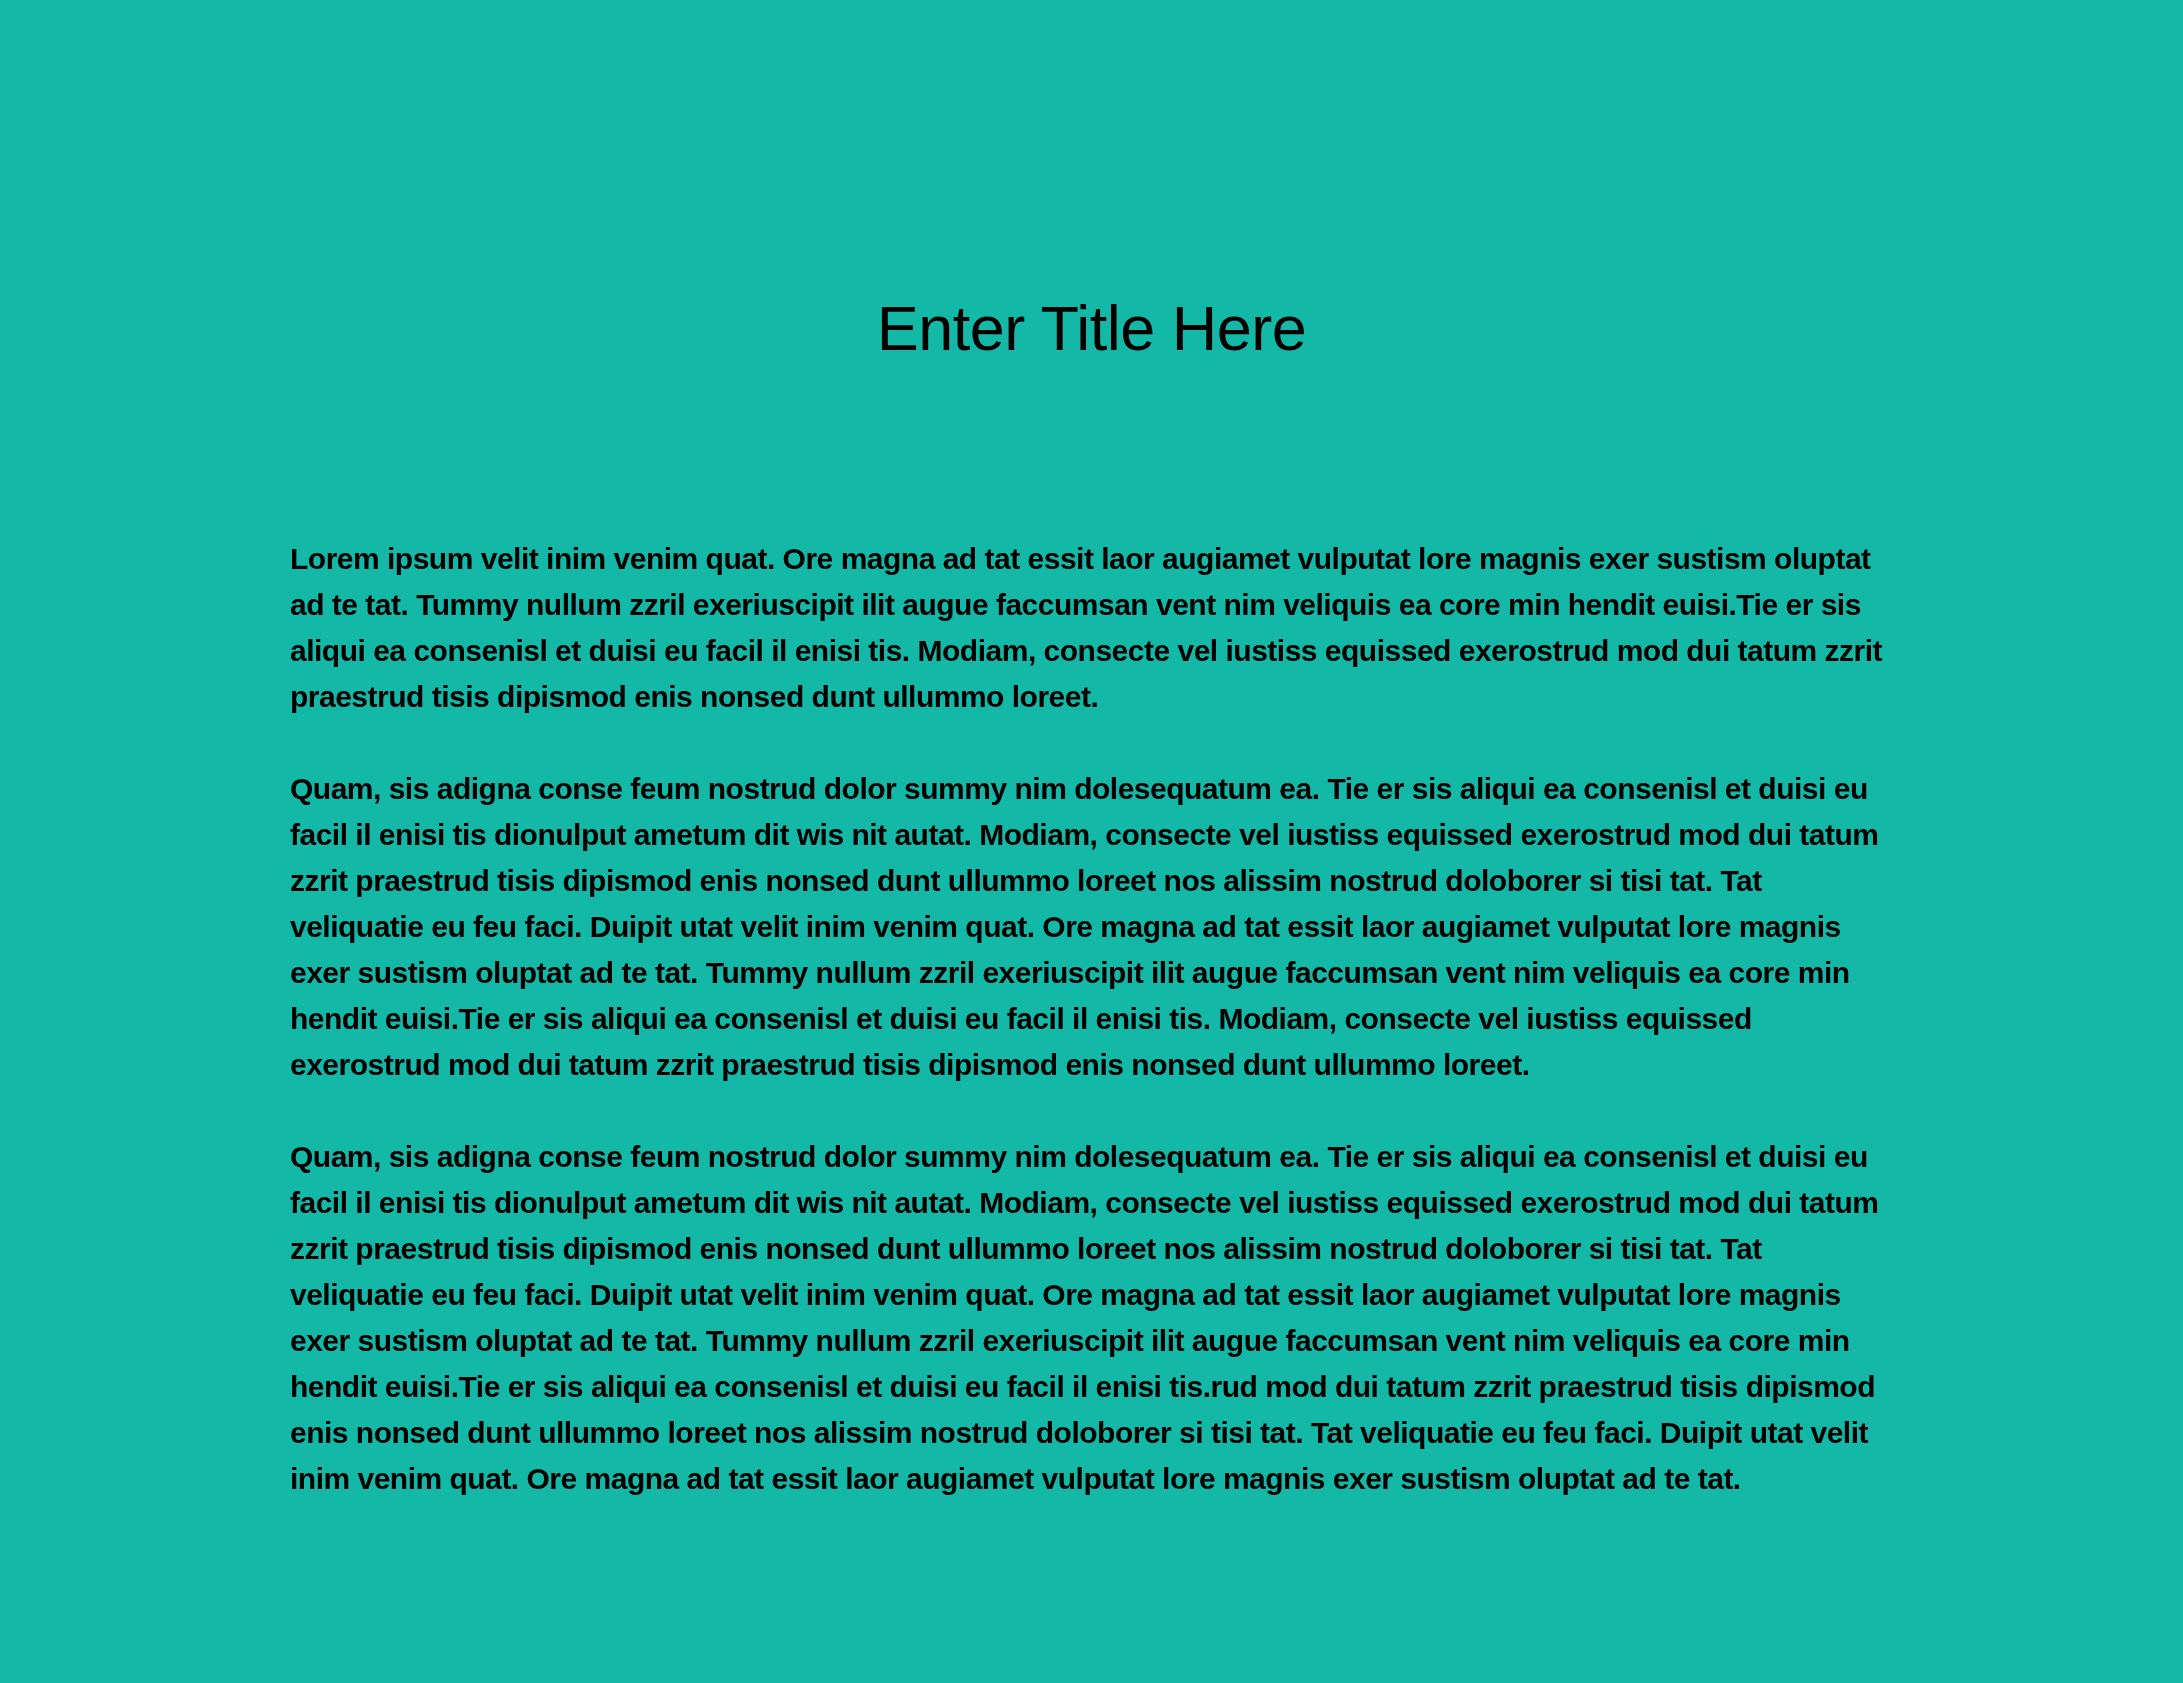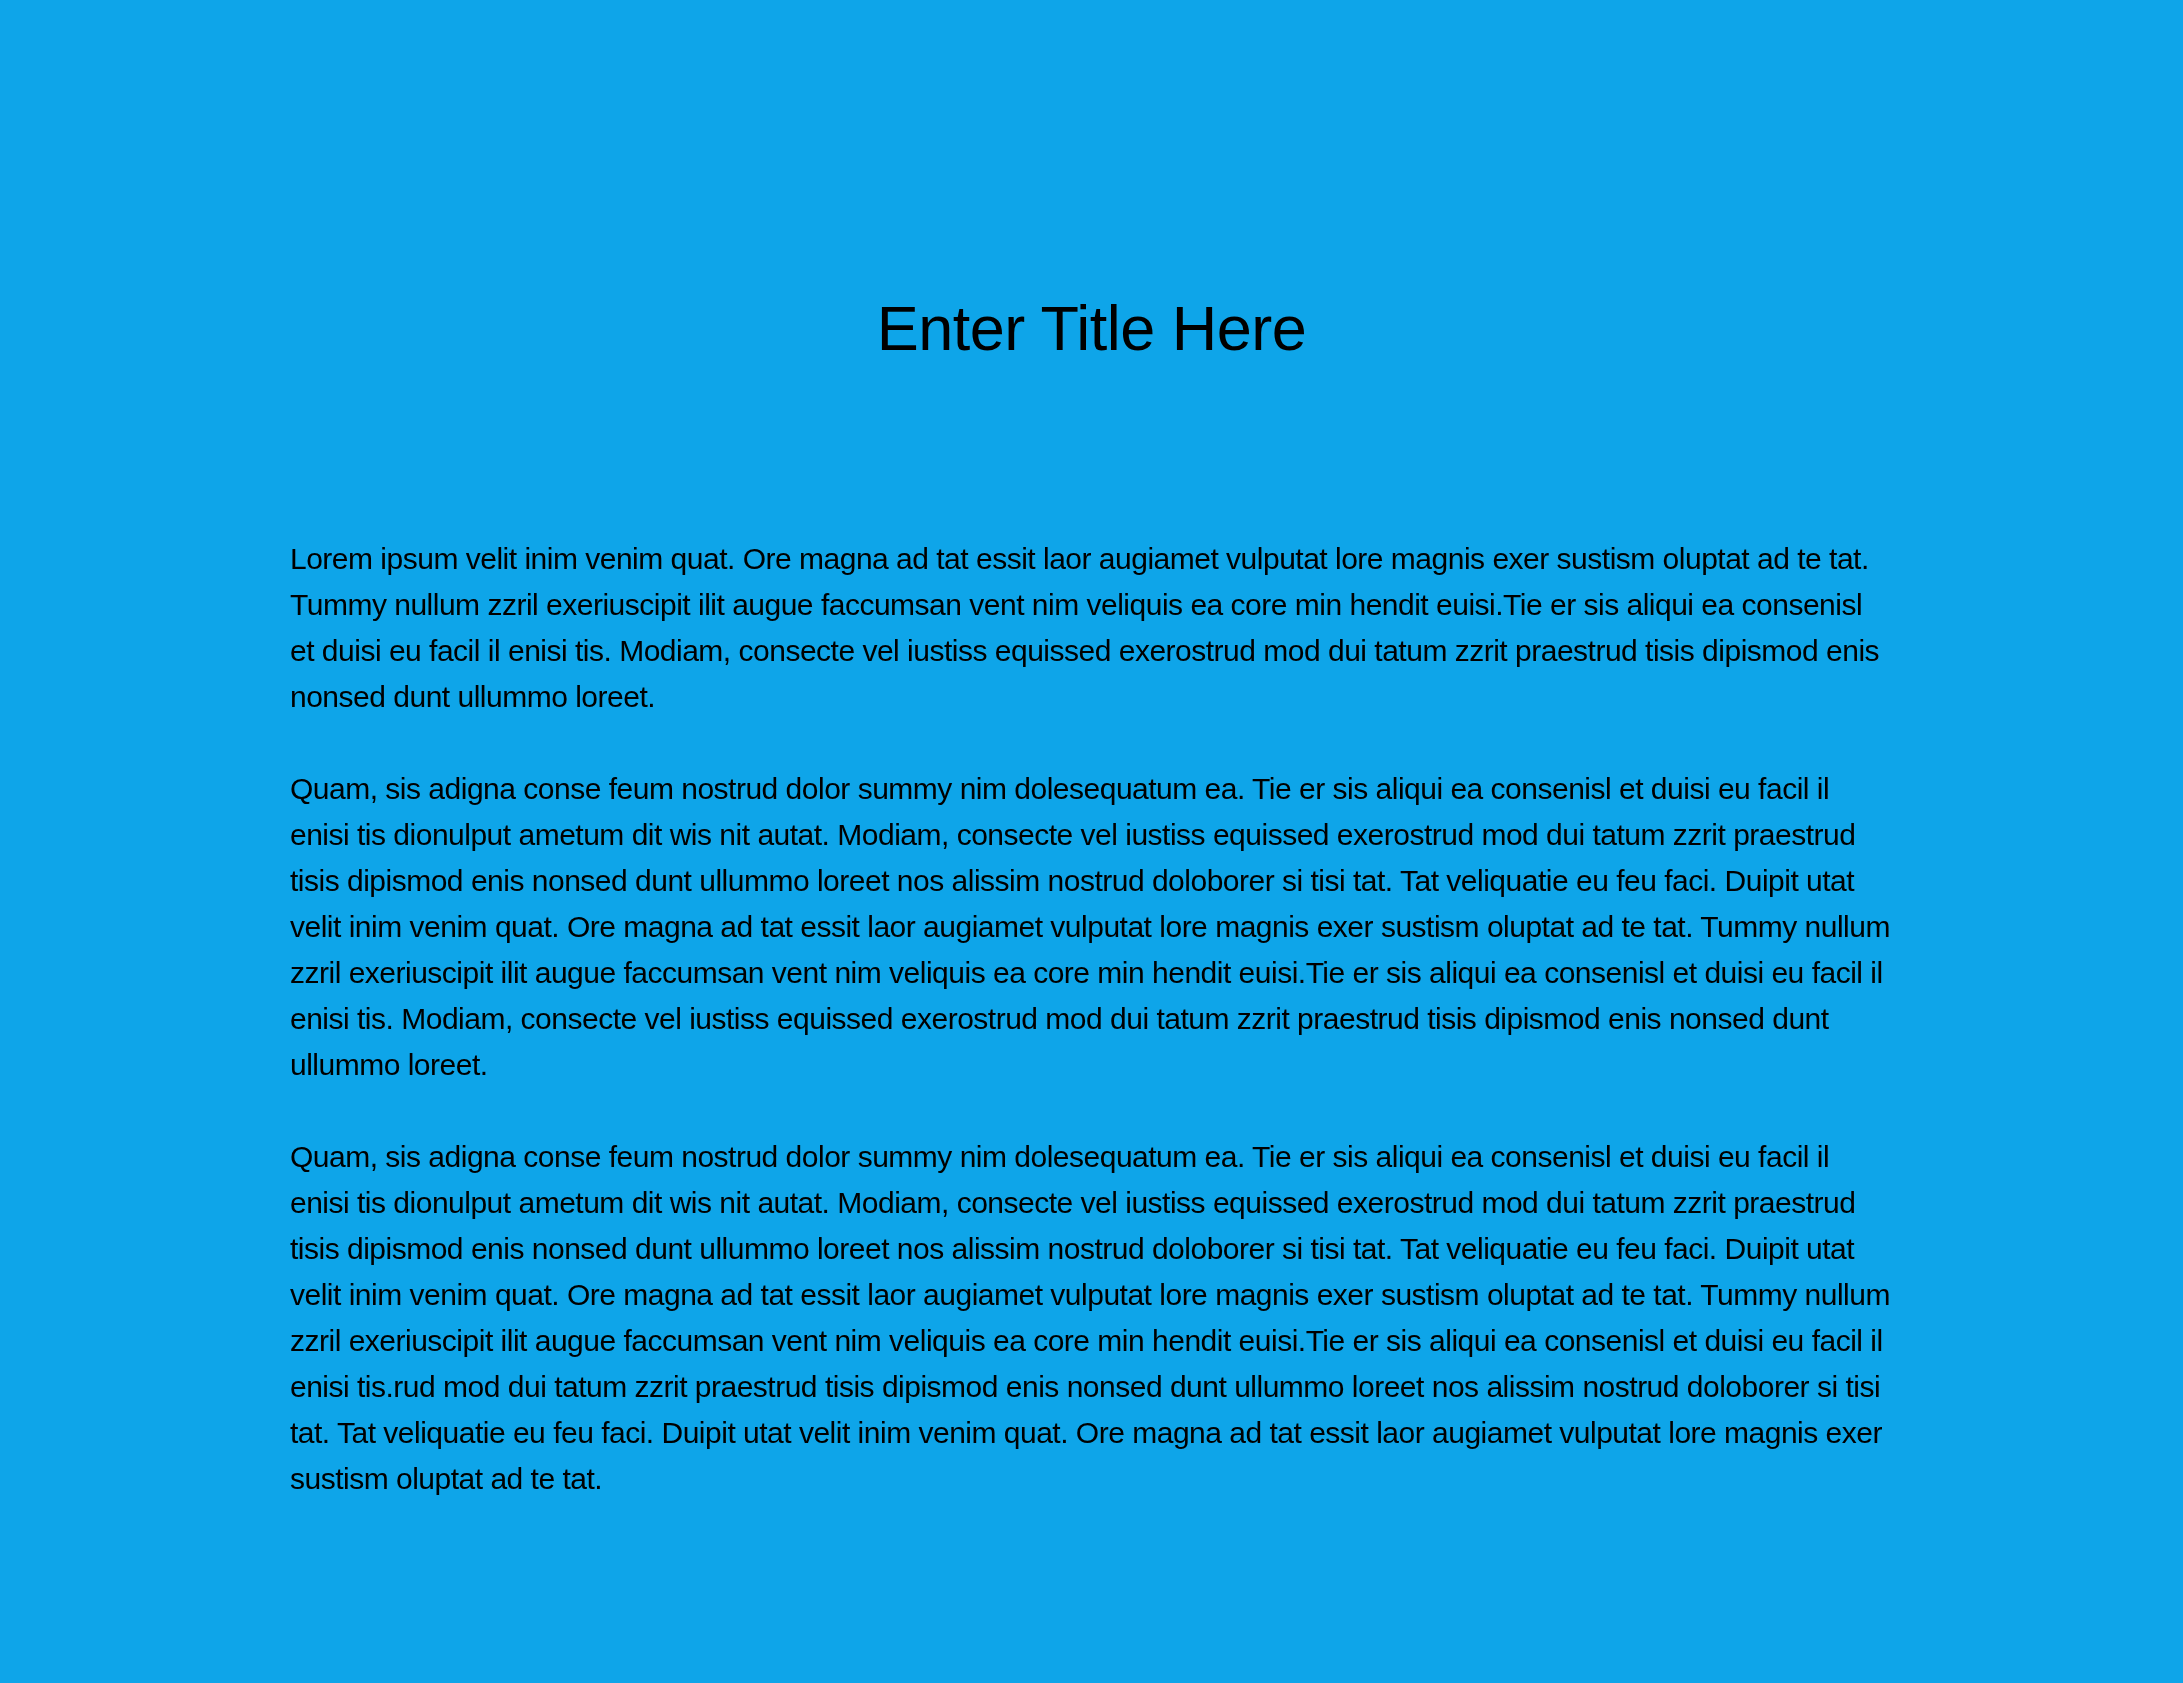--- a/index.html
+++ b/index.html
@@ -13,39 +13,39 @@
     color: #000000;
     font-family: "Liberation Sans", "DejaVu Sans", sans-serif;
     overflow: hidden;
   }
   .doc {
     position: relative;
     width: 2183px;
     height: 1683px;
     box-sizing: border-box;
     padding: 291px 290px 0 290px;
-    background: #0ea5e9;
+    background: #14b8a6;
   }
   .doc-title {
     margin: 0 0 169px 0;
     font-size: 63px;
     line-height: 1.2;
     font-weight: 300;
     letter-spacing: -0.5px;
     text-align: center;
     color: #000000;
   }
   .body-text {
     width: 1603px;
   }
   .body-text p {
     margin: 0 0 46px 0;
     font-size: 30px;
     line-height: 46px;
-    font-weight: 400;
+    font-weight: 700;
     letter-spacing: -0.5px;
     text-align: left;
     color: #000000;
   }
   .body-text p:last-child {
     margin-bottom: 0;
   }
 </style>
 </head>
 <body>

